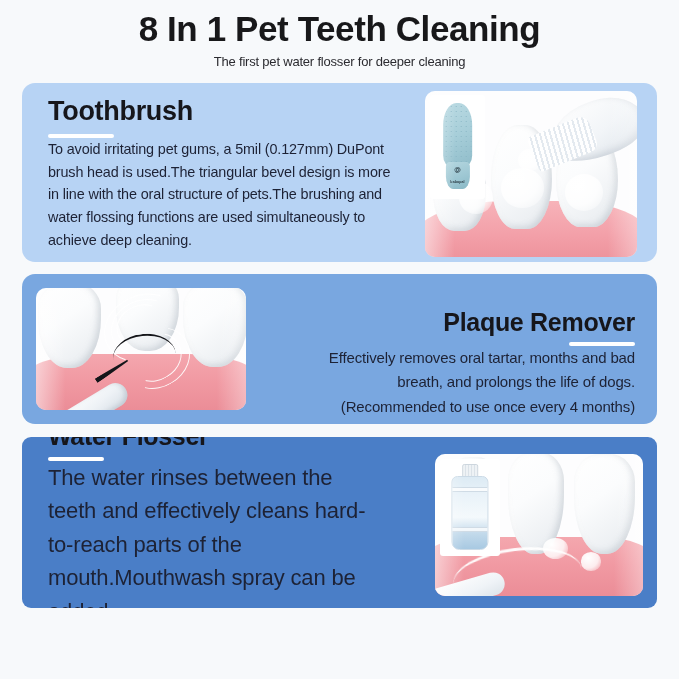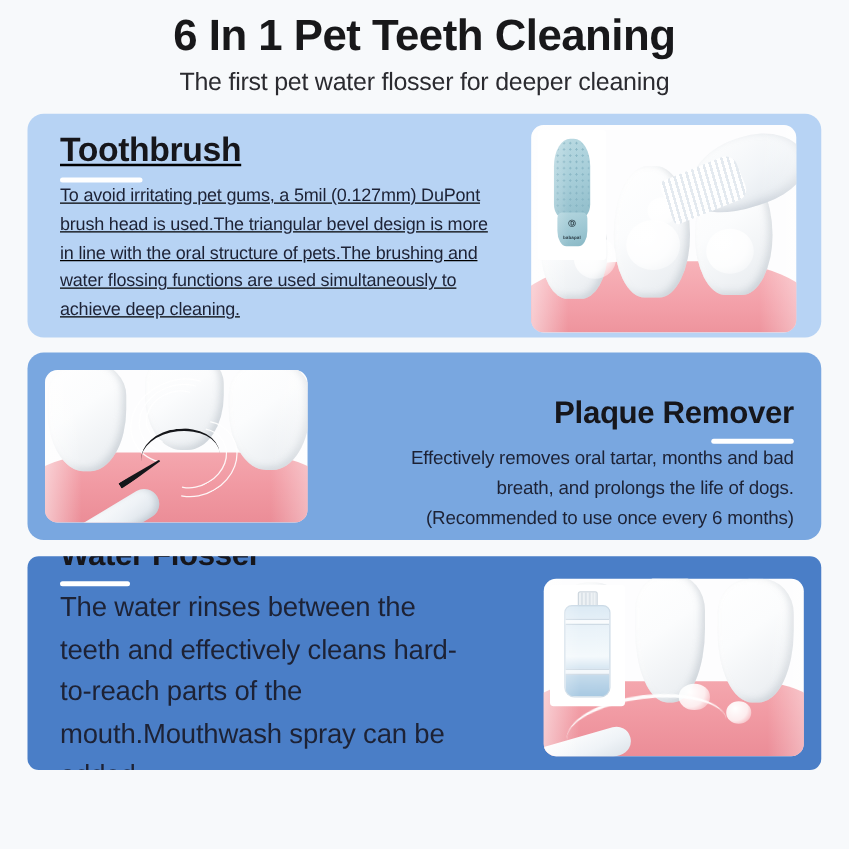--- a/index.html
+++ b/index.html
@@ -14,38 +14,38 @@
   
   .header { text-align:center; padding-top:9px; }
   .main-title {
     font-size:35px;
     font-weight:bold;
     color:#18181a;
     letter-spacing:-0.4px;
     line-height:1.15;
   }
   .sub-title {
-    font-size:20px;
+    font-size:13px;
     color:#2b2b30;
     letter-spacing:-0.2px;
     margin-top:5px;
     line-height:1.2;
   }
 
   
   .cards { margin-top:13px; }
   .card {
     position:relative;
     margin:0 22px 12px 22px;
     border-radius:13px;
     display:flex;
     align-items:center;
     overflow:hidden;
   }
-  .card-1 { background:#b7d3f4; height:179px; padding:4px 20px 0 26px;text-decoration:underline; }
+  .card-1 { background:#b7d3f4; height:179px; padding:4px 20px 0 26px; }
   .card-2 { background:#79a7e0; height:150px; padding:0 22px 0 14px; }
   .card-3 { background:#4a7ec7; height:171px; padding:6px 14px 0 26px;border-radius:9px; }
 
   .card-2 { margin-bottom:13px; }
 
   .txt { flex:1 1 auto; min-width:0; }
   .txt-right { text-align:right; }
 
   .card-title {
     font-weight:bold;
@@ -252,21 +252,21 @@
   .edge-fade {
     position:absolute; inset:0;
     pointer-events:none;
     background:linear-gradient(90deg, rgba(255,255,255,.5) 0%, rgba(255,255,255,0) 14%, rgba(255,255,255,0) 86%, rgba(255,255,255,.35) 100%);
   }
 </style>
 </head>
 <body>
 
 <div class="header">
-  <div class="main-title">6 In 1 Pet Teeth Cleaning</div>
+  <div class="main-title">8 In 1 Pet Teeth Cleaning</div>
   <div class="sub-title">The first pet water flosser for deeper cleaning</div>
 </div>
 
 <div class="cards">
 
   <div class="card card-1">
     <div class="txt">
       <div class="card-title">Toothbrush</div>
       <div class="rule"></div>
       <div class="card-body">To avoid irritating pet gums, a 5mil (0.127mm) DuPont brush head is used.The triangular bevel design is more in line with the oral structure of pets.The brushing and water flossing functions are used simultaneously to achieve deep cleaning.</div>
@@ -315,21 +315,21 @@
       <div class="scaler-tip"></div>
       <div class="edge-fade"></div>
     </div>
 
     <div class="txt txt-right">
       <div class="card-title">Plaque Remover</div>
       <div class="rule"></div>
       <div class="card-body">
         <div>Effectively removes oral tartar, months and bad</div>
         <div>breath, and prolongs the life of dogs.</div>
-        <div>(Recommended to use once every 6 months)</div>
+        <div>(Recommended to use once every 4 months)</div>
       </div>
     </div>
   </div>
 
   <div class="card card-3">
     <div class="txt">
       <div class="card-title">Water Flosser</div>
       <div class="rule"></div>
       <div class="card-body">The water rinses between the teeth and effectively cleans hard-to-reach parts of the mouth.Mouthwash spray can be added.</div>
     </div>

